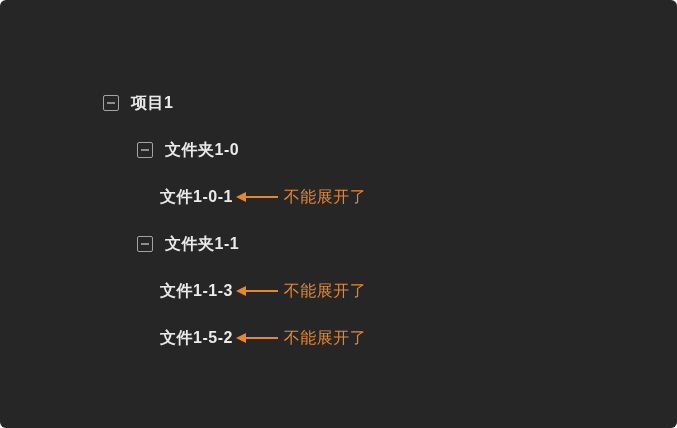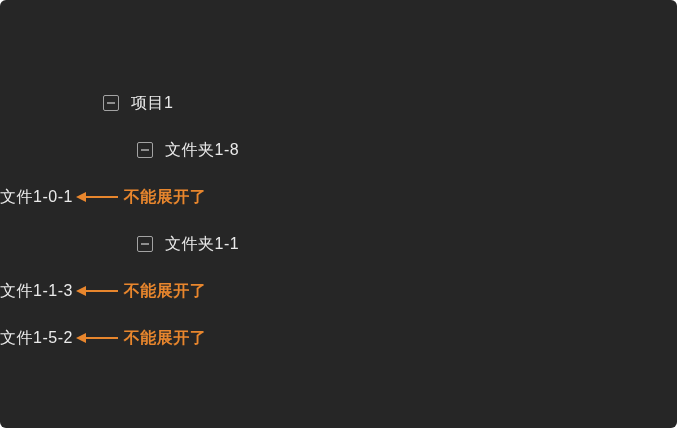--- a/index.html
+++ b/index.html
@@ -8,62 +8,62 @@
     width:677px;height:428px;
     background:var(--bg,#262626);
     border-radius:6px;
     overflow:hidden;
     font-family:"Liberation Sans","DejaVu Sans",sans-serif;
   }
   .tree{position:absolute;left:0;top:87px;width:100%;}
   .tree-row{display:flex;align-items:center;height:32px;margin-bottom:15px;}
   .level-0{padding-left:103px;}
   .level-1{padding-left:137px;}
-  .level-2{}
+  .level-2{padding-left:160px;}
   .switcher{
     width:16px;height:16px;box-sizing:border-box;
     border:1.5px solid var(--icon-border,#A3A3A3);
     border-radius:2px;
     display:flex;align-items:center;justify-content:center;
     margin-right:12px;flex:0 0 auto;cursor:pointer;
   }
   .switcher .minus{width:8px;height:2px;background:var(--icon-minus,#8E8E8E);}
   .label{
-    font-size:16px;font-weight:400;letter-spacing:.5px;
+    font-size:16px;font-weight:700;letter-spacing:.5px;
     color:var(--text,#EAEAEA);white-space:nowrap;cursor:pointer;
   }
   .arrow{display:flex;align-items:center;margin:0 6px 0 3px;flex:0 0 auto;}
   .arrow .tri{
     width:0;height:0;
     border-top:5.5px solid transparent;
     border-bottom:5.5px solid transparent;
     border-right:10px solid var(--accent,#E8862D);
   }
   .arrow .shaft{width:32px;height:2.5px;background:var(--accent,#E8862D);}
   .annotation{
-    font-size:16px;font-weight:700;letter-spacing:.5px;
+    font-size:16px;font-weight:400;letter-spacing:.5px;
     color:var(--accent,#E8862D);white-space:nowrap;
   }
 </style>
 </head>
 <body style="background: rgb(255, 255, 255);">
 
 <div class="canvas" style="--bg: #262626; --text: #EAEAEA; --accent: #E8862D; --icon-border: #A3A3A3; --icon-minus: #8E8E8E;">
   <div class="tree">
       <div class="tree-row level-0">
         <span class="switcher">
           <span class="minus"></span>
         </span>
         <span class="label">项目1</span>
       </div>
       <div class="tree-row level-1">
         <span class="switcher">
           <span class="minus"></span>
         </span>
-        <span class="label">文件夹1-8</span>
+        <span class="label">文件夹1-0</span>
       </div>
       <div class="tree-row level-2">
         <span class="label">文件1-0-1</span>
         <span class="arrow">
           <span class="tri"></span>
           <span class="shaft"></span>
         </span>
         <span class="annotation">不能展开了</span>
       </div>
       <div class="tree-row level-1">

